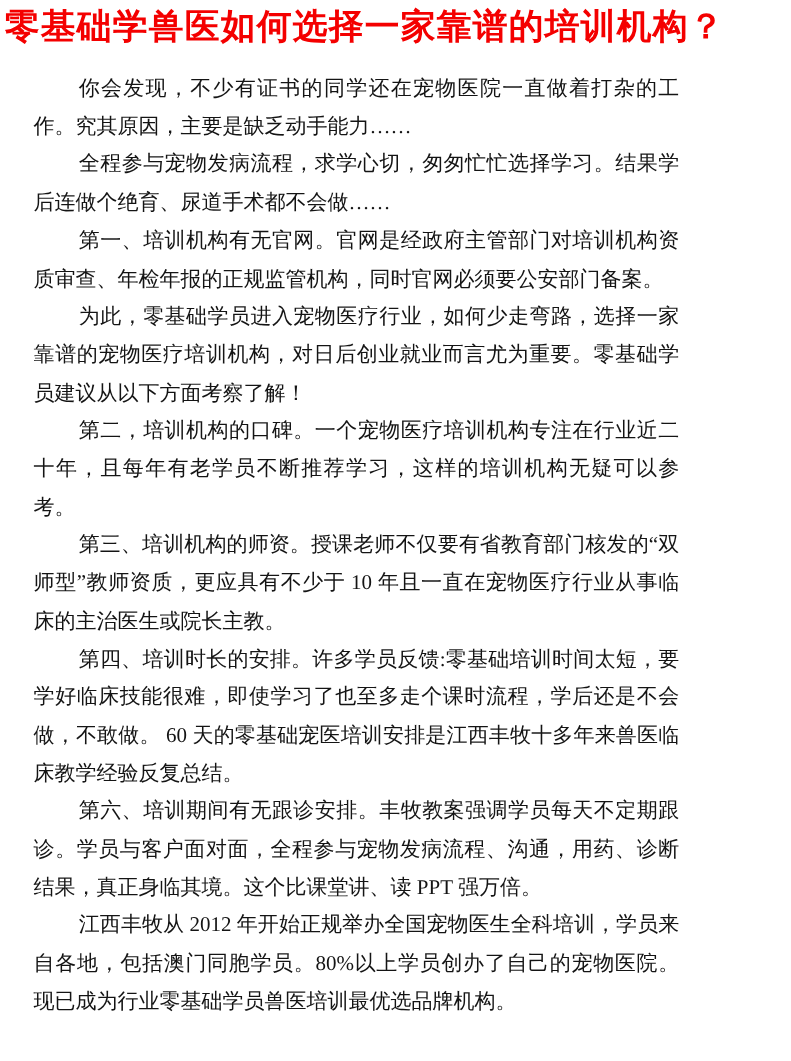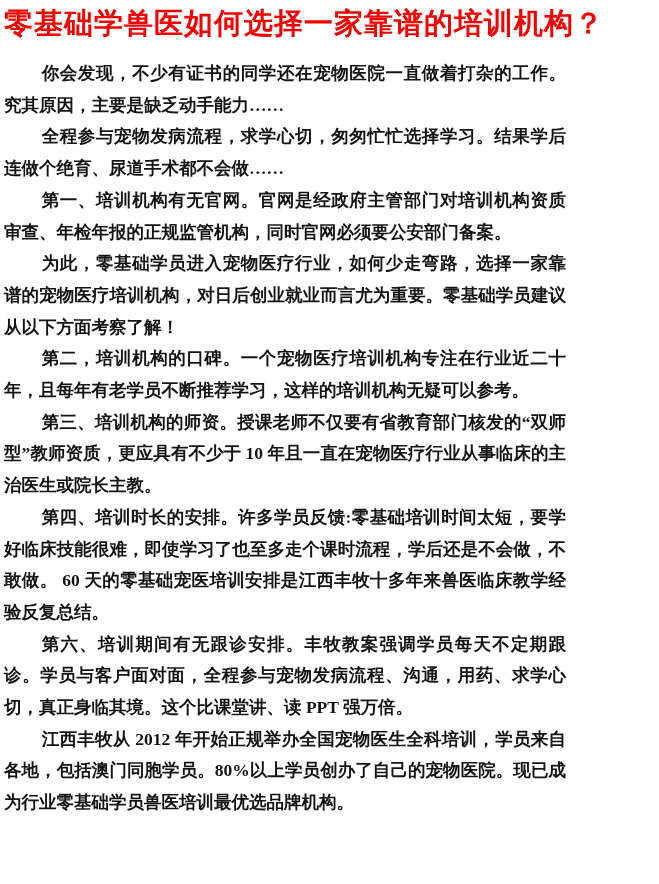--- a/index.html
+++ b/index.html
@@ -26,23 +26,24 @@
     font-family: "Liberation Sans", "DejaVu Sans", sans-serif;
     font-weight: 900;
     font-size: 29px;
     line-height: 38px;
     letter-spacing: 1px;
     color: var(--c-title);
     white-space: nowrap;
   }
   .doc-body {
     font-family: "Liberation Serif", "DejaVu Serif", serif;
-    font-weight: bold;
+    font-weight: normal;
     font-size: 17.5px;
     color: var(--c-body);
+    margin-left: 24px;
   }
   .doc-body p {
     margin: 0;
     padding: 0;
     line-height: 31.7px;
     text-align: justify;
     text-justify: inter-ideograph;
     text-indent: 2.15em;
     word-break: break-all;
   }
@@ -54,16 +55,16 @@
   <h1 class="doc-title">零基础学兽医如何选择一家靠谱的培训机构？</h1>
 
   <div class="doc-body">
     <p>你会发现，不少有证书的同学还在宠物医院一直做着打杂的工作。究其原因，主要是缺乏动手能力……</p>
     <p>全程参与宠物发病流程，求学心切，匆匆忙忙选择学习。结果学后连做个绝育、尿道手术都不会做……</p>
     <p>第一、培训机构有无官网。官网是经政府主管部门对培训机构资质审查、年检年报的正规监管机构，同时官网必须要公安部门备案。</p>
     <p>为此，零基础学员进入宠物医疗行业，如何少走弯路，选择一家靠谱的宠物医疗培训机构，对日后创业就业而言尤为重要。零基础学员建议从以下方面考察了解！</p>
     <p>第二，培训机构的口碑。一个宠物医疗培训机构专注在行业近二十年，且每年有老学员不断推荐学习，这样的培训机构无疑可以参考。</p>
     <p>第三、培训机构的师资。授课老师不仅要有省教育部门核发的“双师型”教师资质，更应具有不少于 10 年且一直在宠物医疗行业从事临床的主治医生或院长主教。</p>
     <p>第四、培训时长的安排。许多学员反馈:零基础培训时间太短，要学好临床技能很难，即使学习了也至多走个课时流程，学后还是不会做，不敢做。 60 天的零基础宠医培训安排是江西丰牧十多年来兽医临床教学经验反复总结。</p>
-    <p>第六、培训期间有无跟诊安排。丰牧教案强调学员每天不定期跟诊。学员与客户面对面，全程参与宠物发病流程、沟通，用药、求学心切，真正身临其境。这个比课堂讲、读 PPT 强万倍。</p>
+    <p>第六、培训期间有无跟诊安排。丰牧教案强调学员每天不定期跟诊。学员与客户面对面，全程参与宠物发病流程、沟通，用药、诊断结果，真正身临其境。这个比课堂讲、读 PPT 强万倍。</p>
     <p>江西丰牧从 2012 年开始正规举办全国宠物医生全科培训，学员来自各地，包括澳门同胞学员。80%以上学员创办了自己的宠物医院。现已成为行业零基础学员兽医培训最优选品牌机构。</p>
   </div>
 </div>
 
 </body></html>

